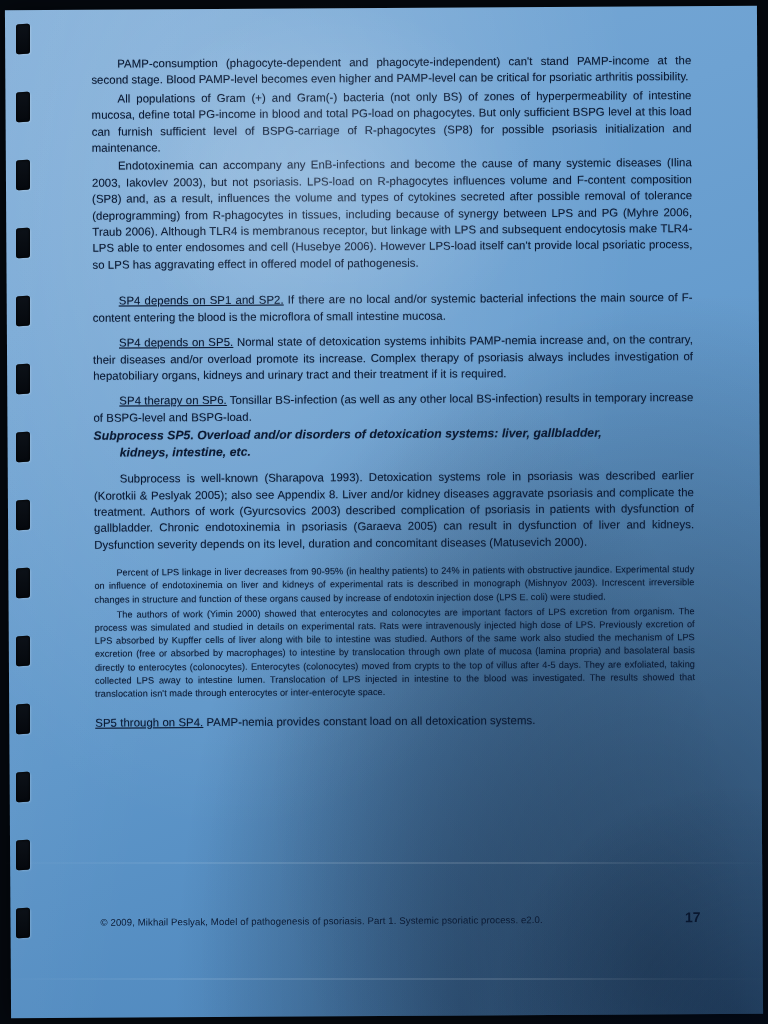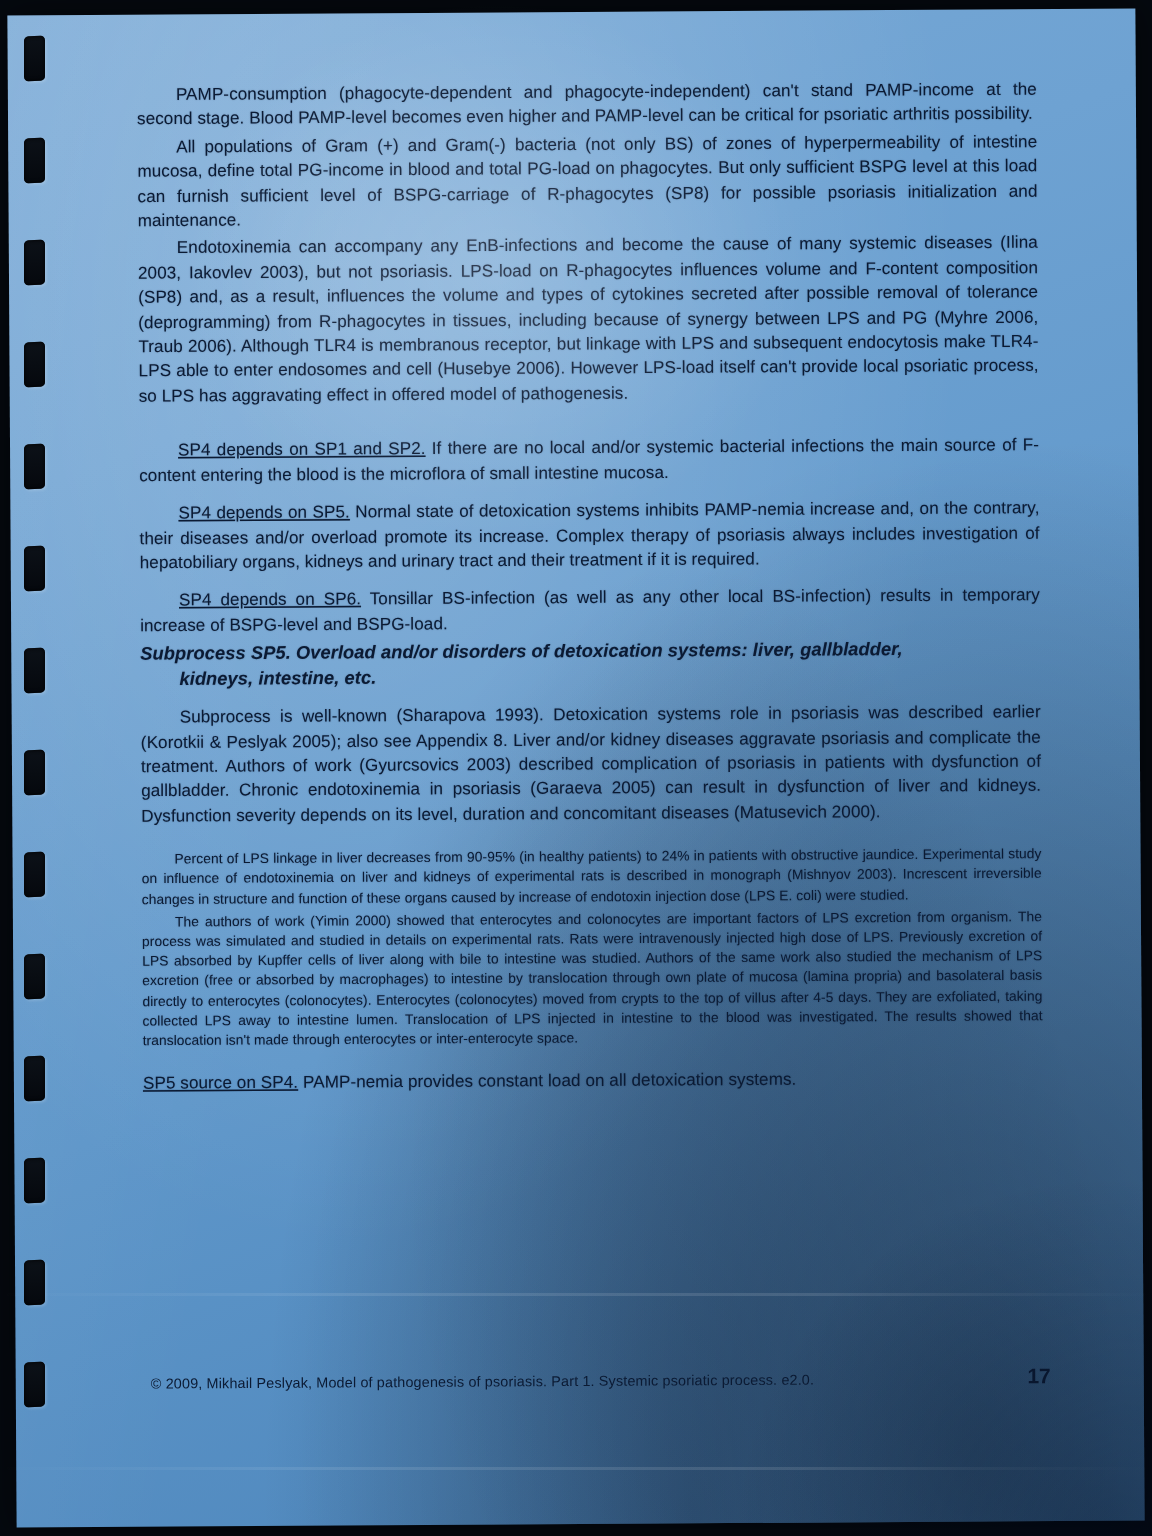--- a/index.html
+++ b/index.html
@@ -161,31 +161,31 @@
       <p class="indent">PAMP-consumption (phagocyte-dependent and phagocyte-independent) can't stand PAMP-income at the second stage. Blood PAMP-level becomes even higher and PAMP-level can be critical for psoriatic arthritis possibility.</p>
 
       <p class="indent">All populations of Gram (+) and Gram(-) bacteria (not only BS) of zones of hyperpermeability of intestine mucosa, define total PG-income in blood and total PG-load on phagocytes. But only sufficient BSPG level at this load can furnish sufficient level of BSPG-carriage of R-phagocytes (SP8) for possible psoriasis initialization and maintenance.</p>
 
       <p class="indent">Endotoxinemia can accompany any EnB-infections and become the cause of many systemic diseases (Ilina 2003, Iakovlev 2003), but not psoriasis. LPS-load on R-phagocytes influences volume and F-content composition (SP8) and, as a result, influences the volume and types of cytokines secreted after possible removal of tolerance (deprogramming) from R-phagocytes in tissues, including because of synergy between LPS and PG (Myhre 2006, Traub 2006). Although TLR4 is membranous receptor, but linkage with LPS and subsequent endocytosis make TLR4-LPS able to enter endosomes and cell (Husebye 2006). However LPS-load itself can't provide local psoriatic process, so LPS has aggravating effect in offered model of pathogenesis.</p>
 
       <p class="indent gap-l"><span class="u">SP4 depends on SP1 and SP2.</span><span> If there are no local and/or systemic bacterial infections the main source of F-content entering the blood is the microflora of small intestine mucosa.</span></p>
 
       <p class="indent gap-s"><span class="u">SP4 depends on SP5.</span><span> Normal state of detoxication systems inhibits PAMP-nemia increase and, on the contrary, their diseases and/or overload promote its increase. Complex therapy of psoriasis always includes investigation of hepatobiliary organs, kidneys and urinary tract and their treatment if it is required.</span></p>
 
-      <p class="indent gap-s"><span class="u">SP4 depends on SP6.</span><span> Tonsillar BS-infection (as well as any other local BS-infection) results in temporary increase of BSPG-level and BSPG-load.</span></p>
+      <p class="indent gap-s"><span class="u">SP4 therapy on SP6.</span><span> Tonsillar BS-infection (as well as any other local BS-infection) results in temporary increase of BSPG-level and BSPG-load.</span></p>
 
       <p class="sub-head gap-l"><span>Subprocess SP5. Overload and/or disorders of detoxication systems: liver, gallbladder,</span><span class="second-line">kidneys, intestine, etc.</span></p>
 
       <p class="indent gap-s">Subprocess is well-known (Sharapova 1993). Detoxication systems role in psoriasis was described earlier (Korotkii &amp; Peslyak 2005); also see Appendix 8. Liver and/or kidney diseases aggravate psoriasis and complicate the treatment. Authors of work (Gyurcsovics 2003) described complication of psoriasis in patients with dysfunction of gallbladder. Chronic endotoxinemia in psoriasis (Garaeva 2005) can result in dysfunction of liver and kidneys. Dysfunction severity depends on its level, duration and concomitant diseases (Matusevich 2000).</p>
 
       <p class="small indent gap-m">Percent of LPS linkage in liver decreases from 90-95% (in healthy patients) to 24% in patients with obstructive jaundice. Experimental study on influence of endotoxinemia on liver and kidneys of experimental rats is described in monograph (Mishnyov 2003). Increscent irreversible changes in structure and function of these organs caused by increase of endotoxin injection dose (LPS E. coli) were studied.</p>
 
       <p class="small indent">The authors of work (Yimin 2000) showed that enterocytes and colonocytes are important factors of LPS excretion from organism. The process was simulated and studied in details on experimental rats. Rats were intravenously injected high dose of LPS. Previously excretion of LPS absorbed by Kupffer cells of liver along with bile to intestine was studied. Authors of the same work also studied the mechanism of LPS excretion (free or absorbed by macrophages) to intestine by translocation through own plate of mucosa (lamina propria) and basolateral basis directly to enterocytes (colonocytes). Enterocytes (colonocytes) moved from crypts to the top of villus after 4-5 days. They are exfoliated, taking collected LPS away to intestine lumen. Translocation of LPS injected in intestine to the blood was investigated. The results showed that translocation isn't made through enterocytes or inter-enterocyte space.</p>
 
-      <p class="gap-m"><span class="u">SP5 source on SP4.</span><span> PAMP-nemia provides constant load on all detoxication systems.</span></p>
+      <p class="gap-m"><span class="u">SP5 through on SP4.</span><span> PAMP-nemia provides constant load on all detoxication systems.</span></p>
 
     </div>
 
     <div class="footer">
       <span class="copyright">© 2009, Mikhail Peslyak, Model of pathogenesis of psoriasis. Part 1. Systemic psoriatic process. e2.0.</span>
       <span class="pagenum">17</span>
     </div>
 
   </div>
 

